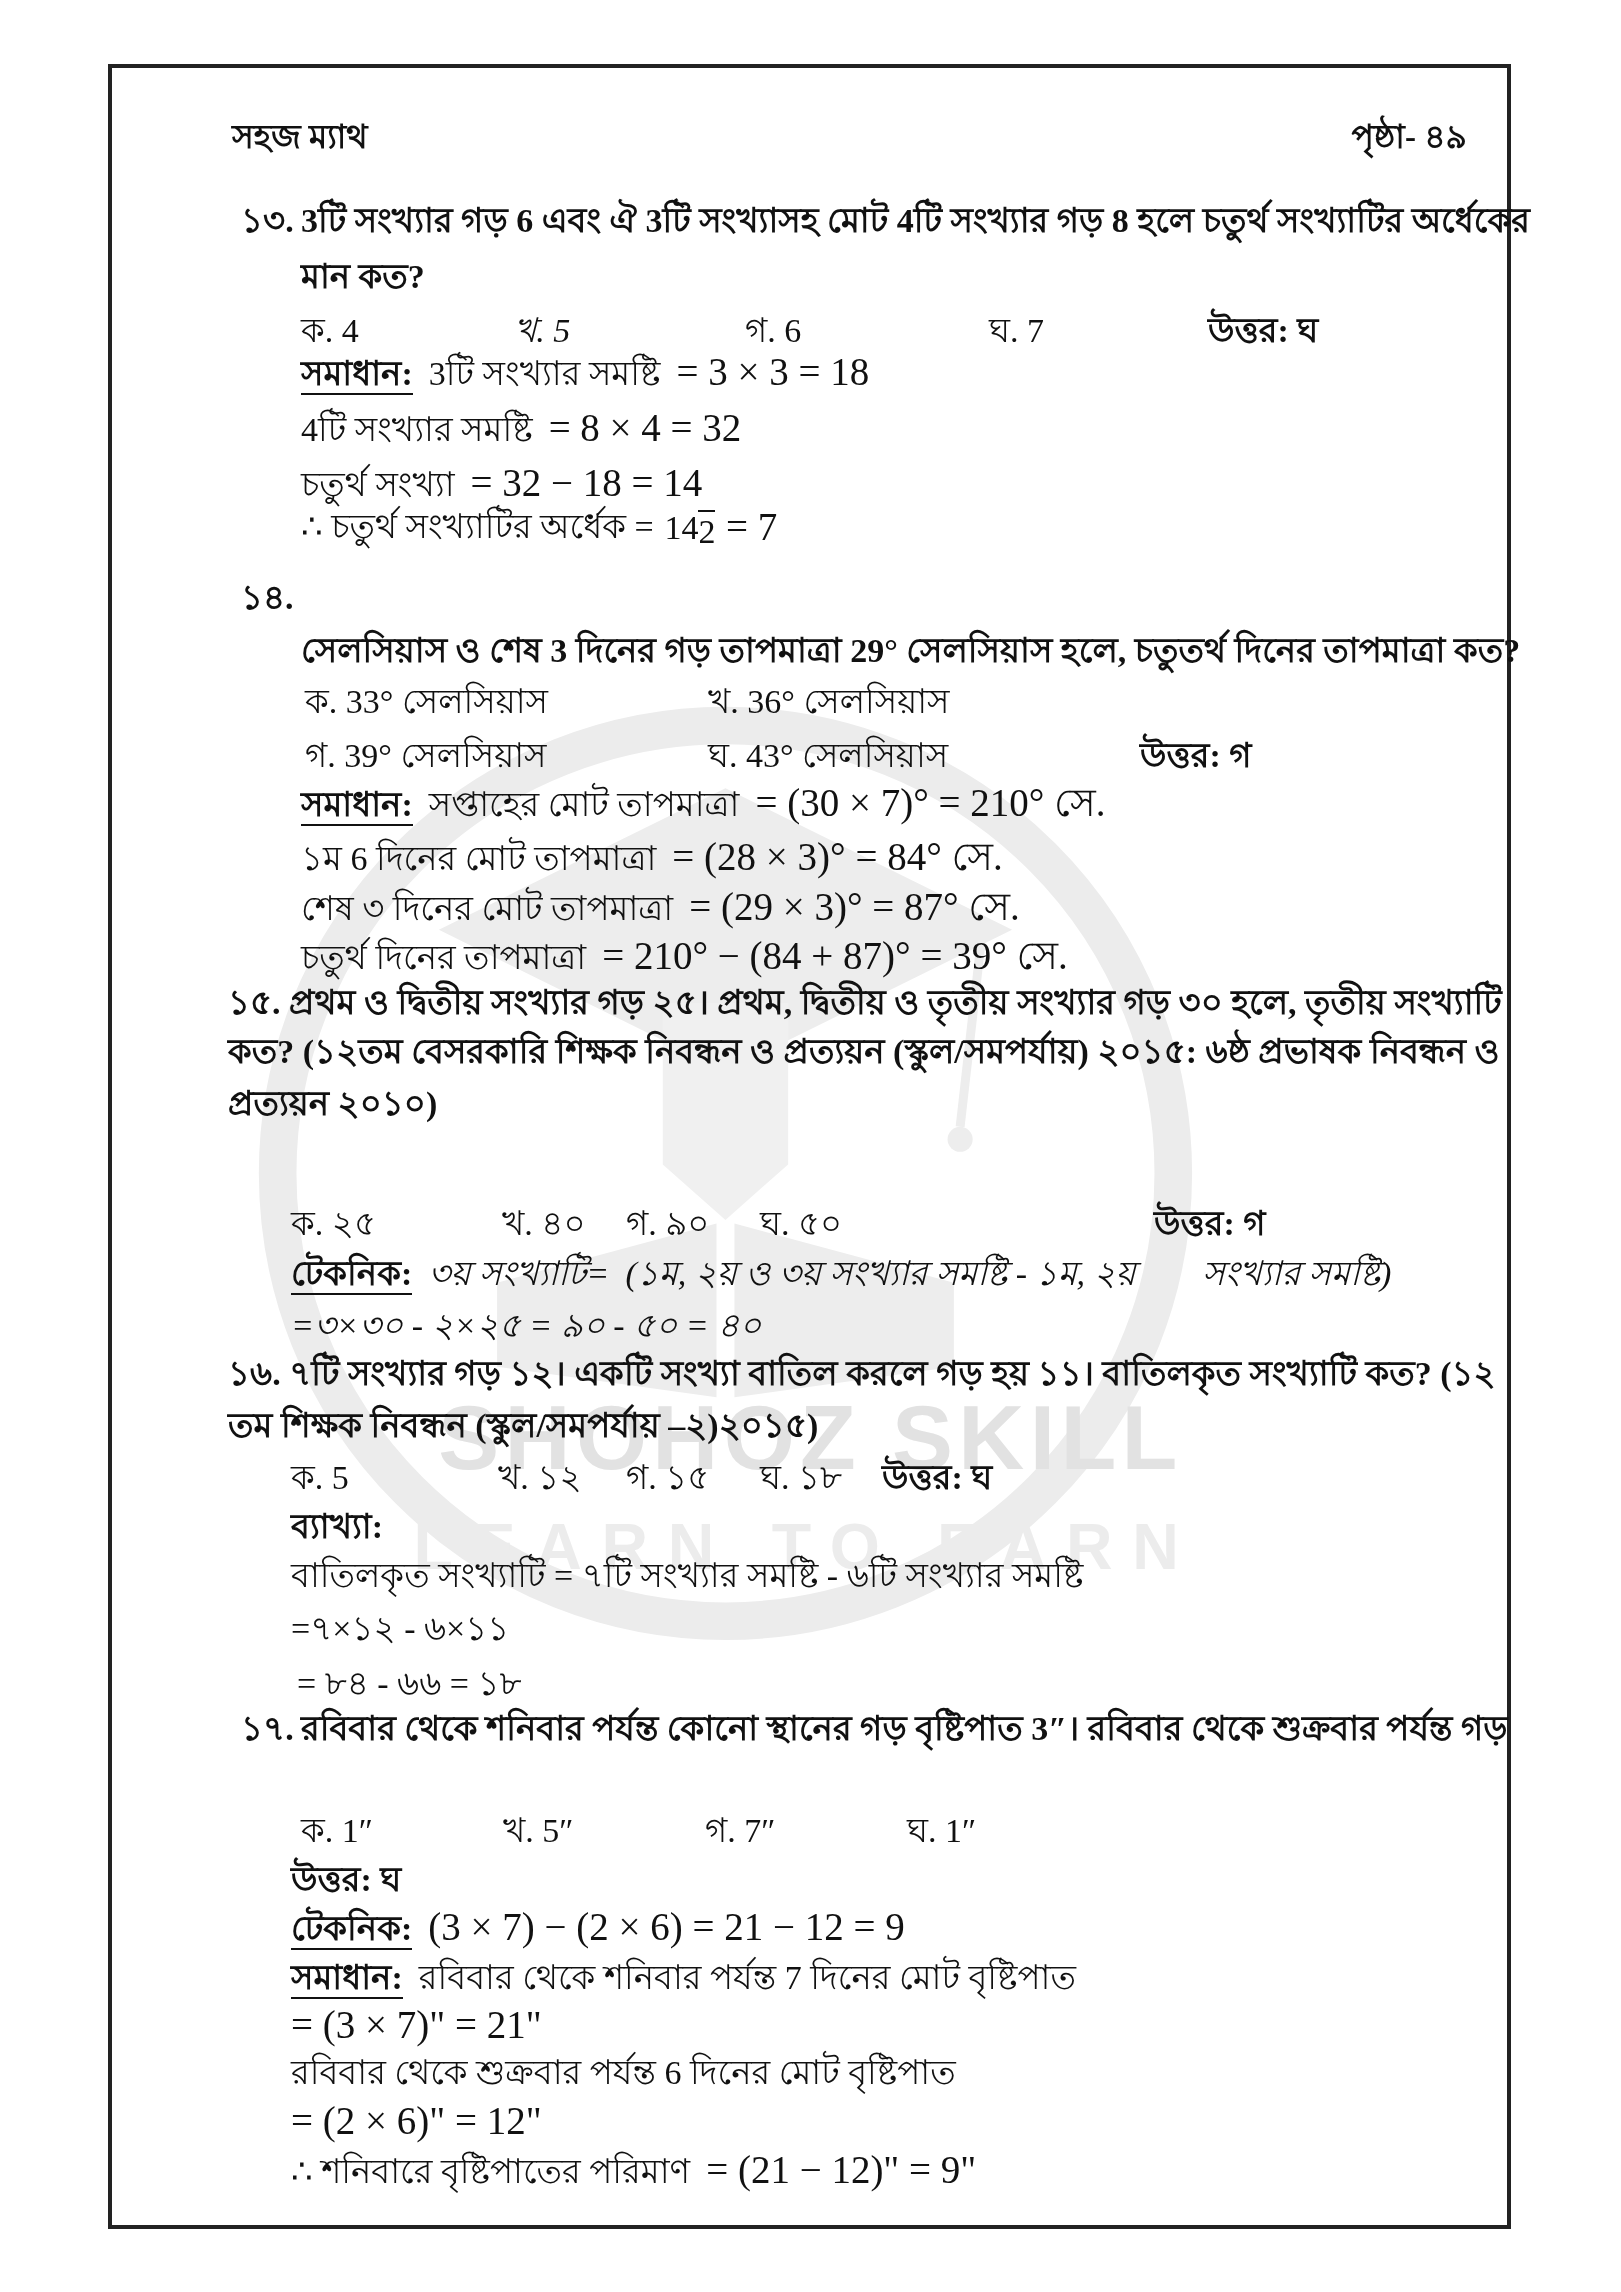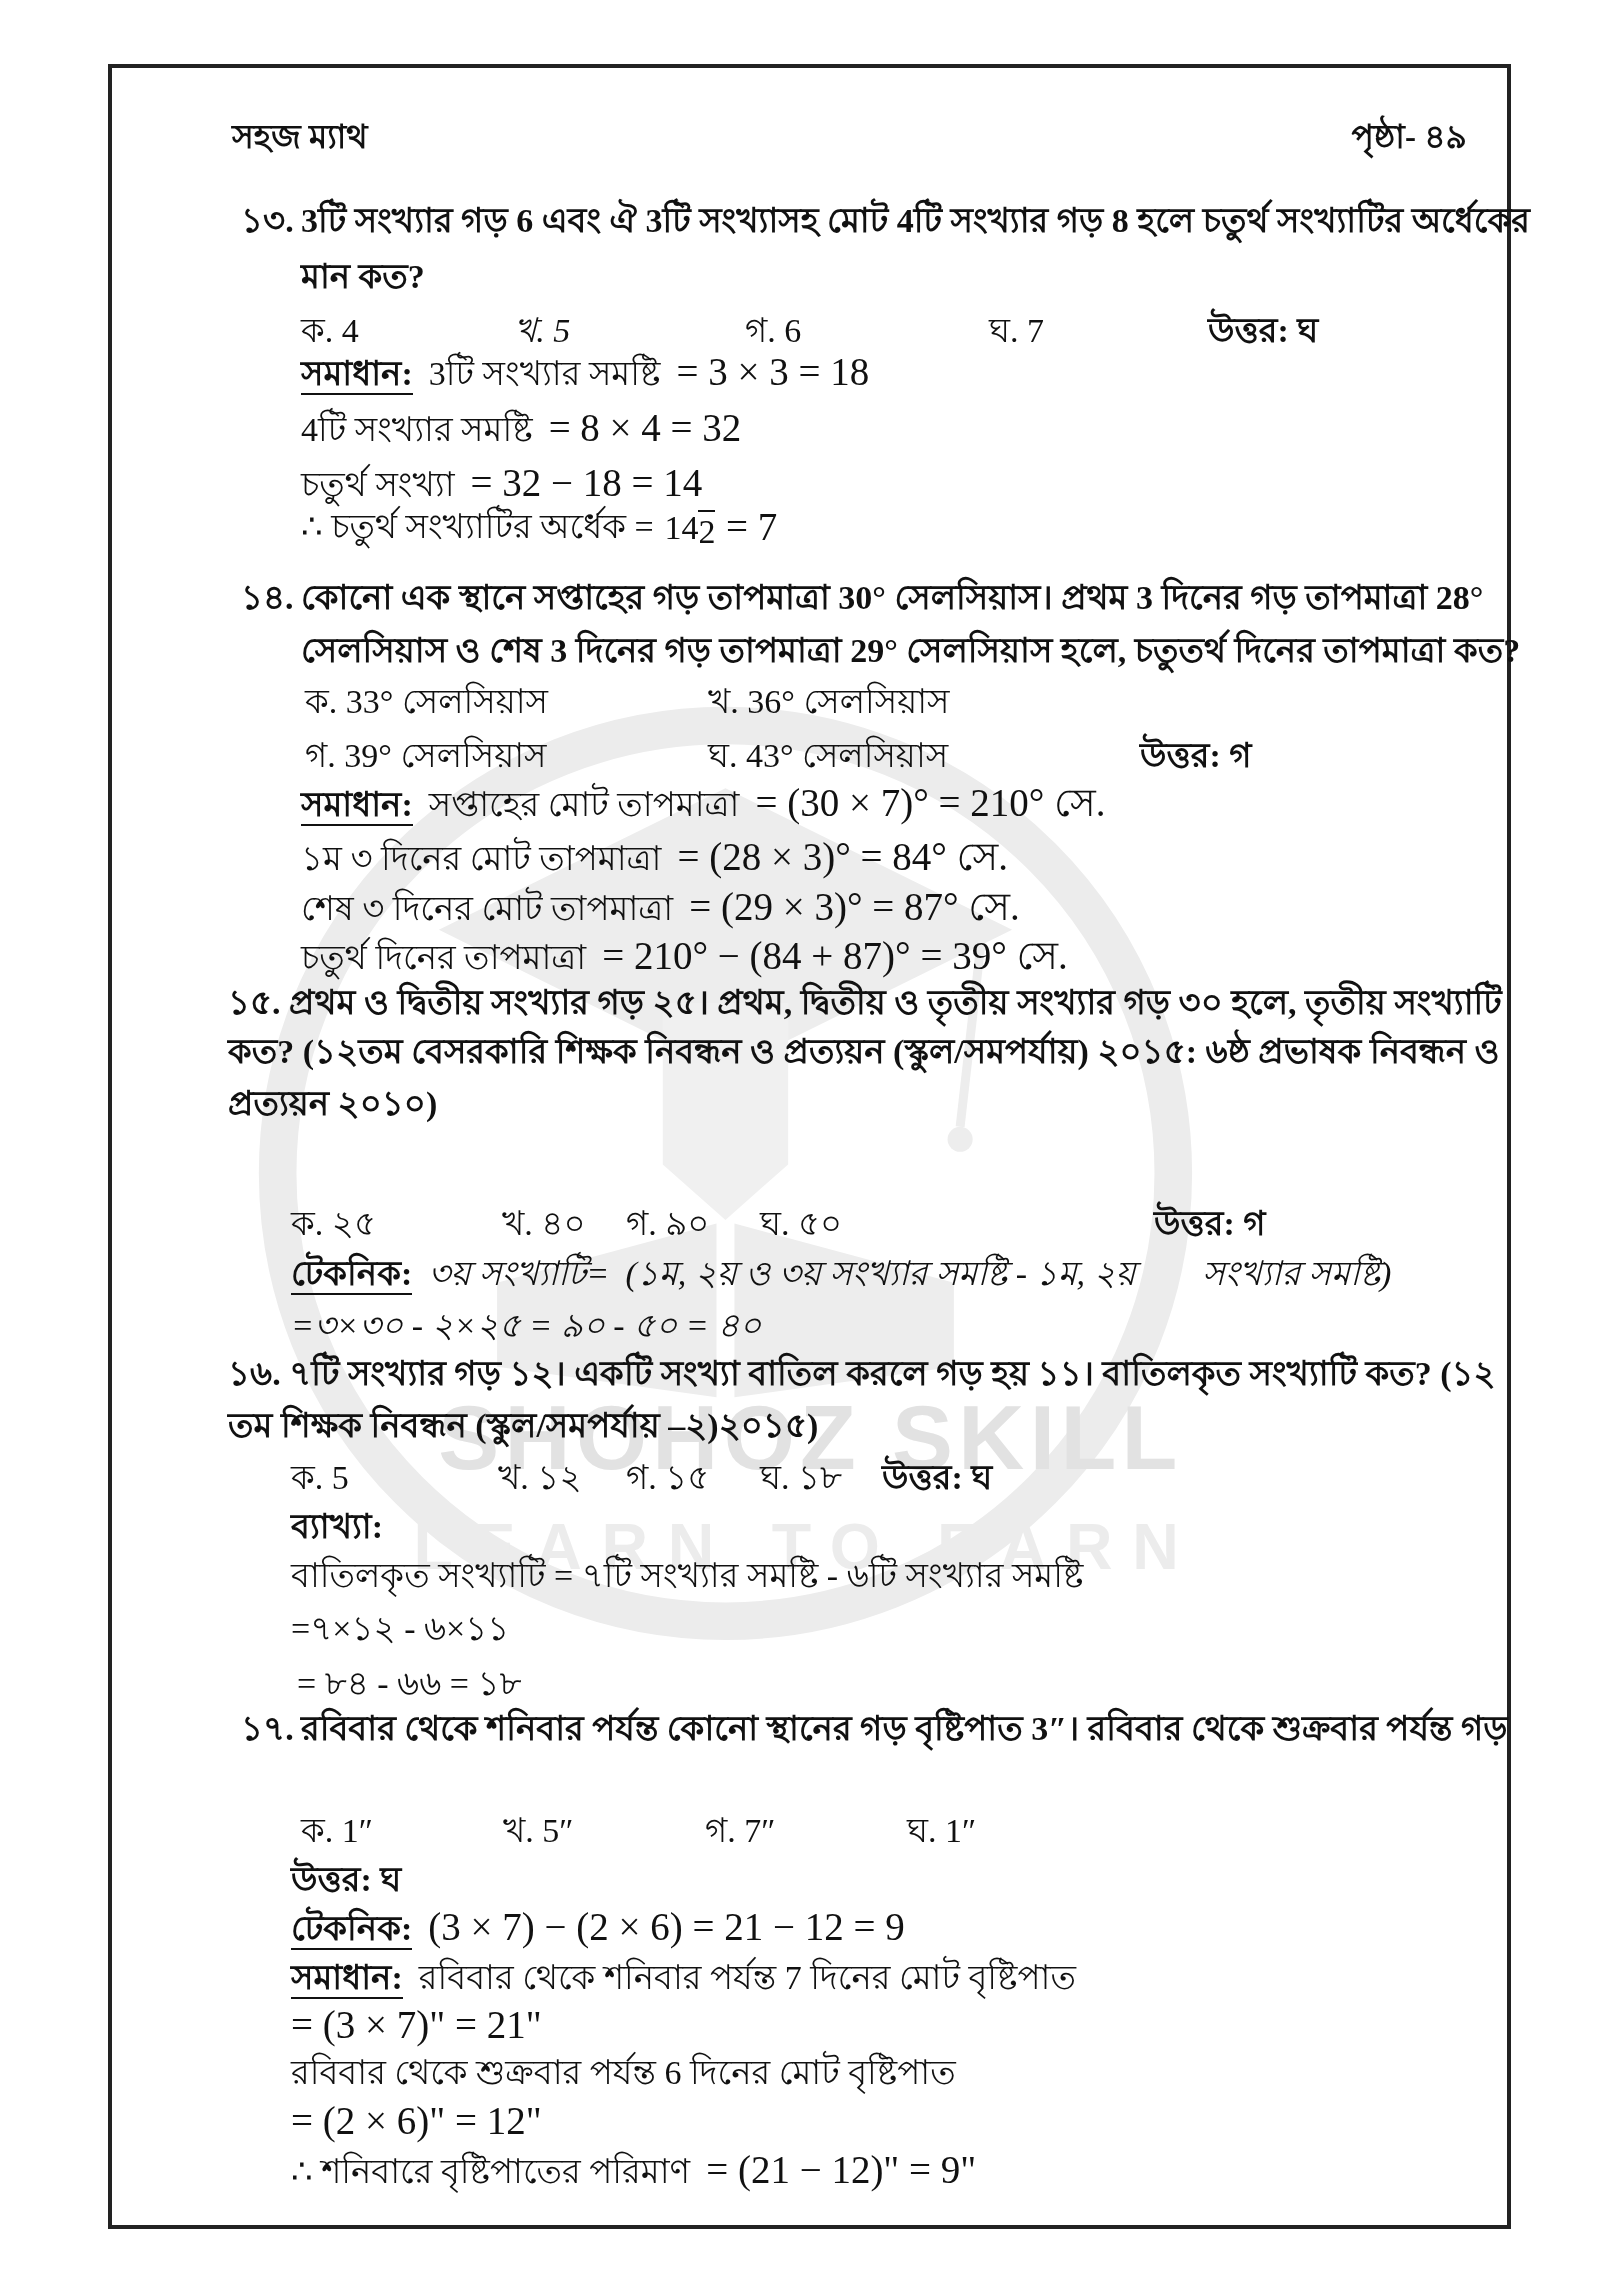--- a/index.html
+++ b/index.html
@@ -75,40 +75,39 @@
   <div class="ln frline" style="left:189px;top:438px;">
     <span class="beng">∴ চতুর্থ সংখ্যাটির অর্ধেক =</span>
     <span class="frac math">
       <span>14</span>
       <span class="den">2</span>
     </span>
     <span class="math">= 7</span>
   </div>
 
   <div class="ln beng bold" style="left:129px;top:510px;">১৪.</div>
-  <div class="ln beng bold" style="left:189px;top:510px;">কোনো এক স্থানে সপ্তাহের গড় তাপমাত্রা 30° সেলসিয়াস। প্রথম 3 দিনের গড় তাপমাত্রা 28°</div>
   <div class="ln beng bold" style="left:189px;top:563px;">সেলসিয়াস ও শেষ 3 দিনের গড় তাপমাত্রা 29° সেলসিয়াস হলে, চতুতর্থ দিনের তাপমাত্রা কত?</div>
 
   <div class="ln" style="left:0;top:614px;width:100%;height:45px;">
     <span class="ln beng" style="left:193px;top:0;">ক. 33° সেলসিয়াস</span>
     <span class="ln beng" style="left:596px;top:0;">খ. 36° সেলসিয়াস</span>
   </div>
   <div class="ln" style="left:0;top:668px;width:100%;height:45px;">
     <span class="ln beng" style="left:193px;top:0;">গ. 39° সেলসিয়াস</span>
     <span class="ln beng" style="left:596px;top:0;">ঘ. 43° সেলসিয়াস</span>
     <span class="ln beng bold" style="left:1028px;top:0;">উত্তর: গ</span>
   </div>
 
   <div class="ln" style="left:189px;top:714px;">
     <span class="beng bold ul">সমাধান:</span>
     <span class="beng gap">সপ্তাহের মোট তাপমাত্রা</span>
     <span class="math gap">= (30 × 7)° = 210° সে.</span>
   </div>
   <div class="ln" style="left:189px;top:768px;">
-    <span class="beng">১ম ৩ দিনের মোট তাপমাত্রা</span>
+    <span class="beng">১ম 6 দিনের মোট তাপমাত্রা</span>
     <span class="math gap">= (28 × 3)° = 84° সে.</span>
   </div>
   <div class="ln" style="left:189px;top:818px;">
     <span class="beng">শেষ ৩ দিনের মোট তাপমাত্রা</span>
     <span class="math gap">= (29 × 3)° = 87° সে.</span>
   </div>
   <div class="ln" style="left:189px;top:867px;">
     <span class="beng">চতুর্থ দিনের তাপমাত্রা</span>
     <span class="math gap">= 210° − (84 + 87)° = 39° সে.</span>
   </div>

